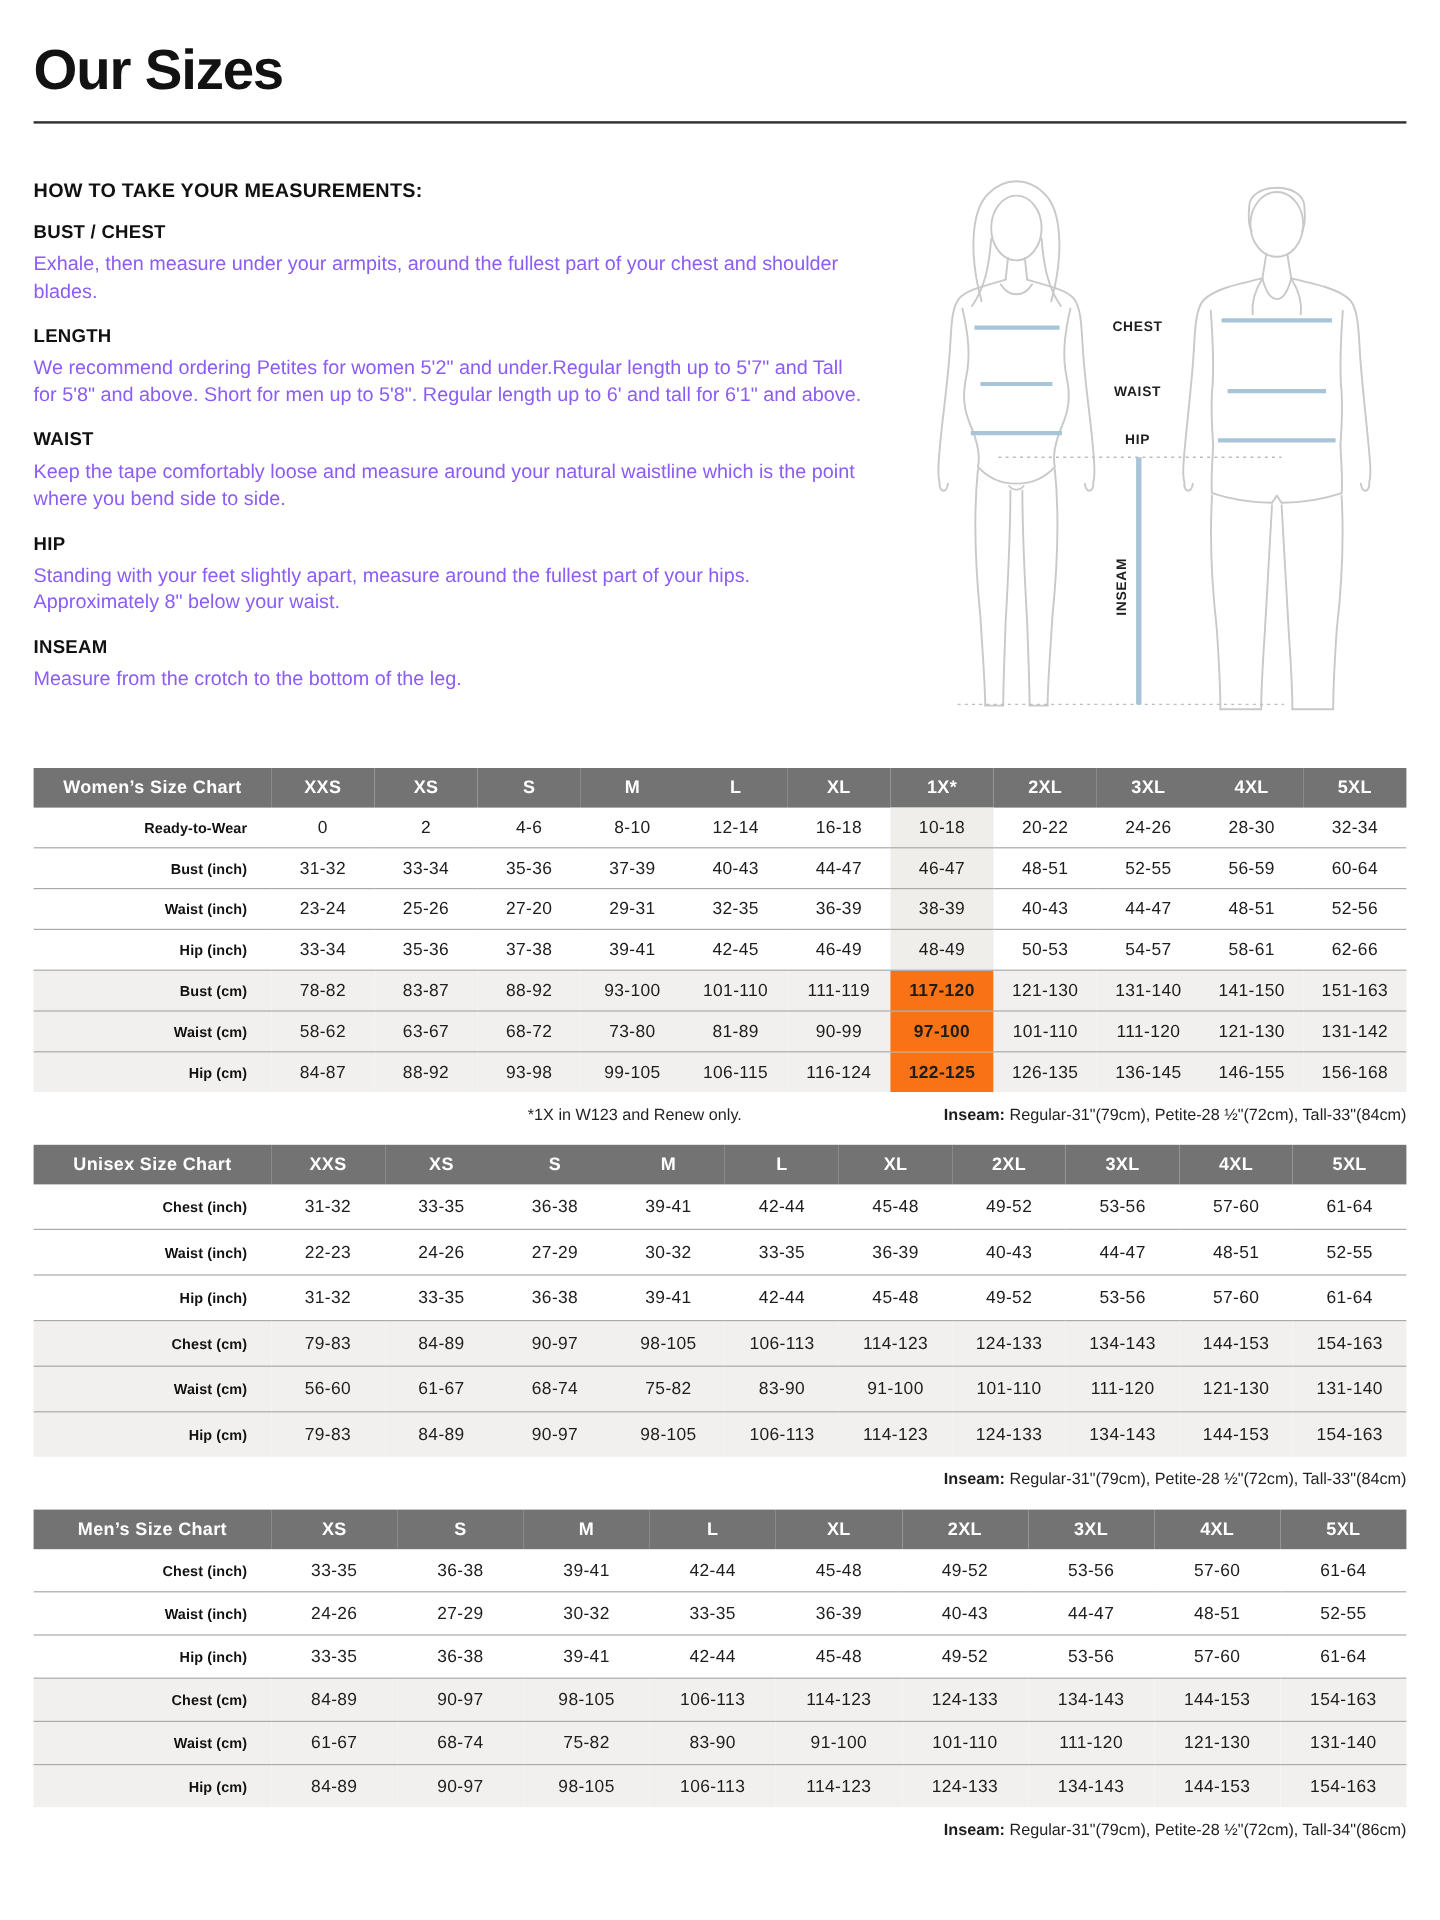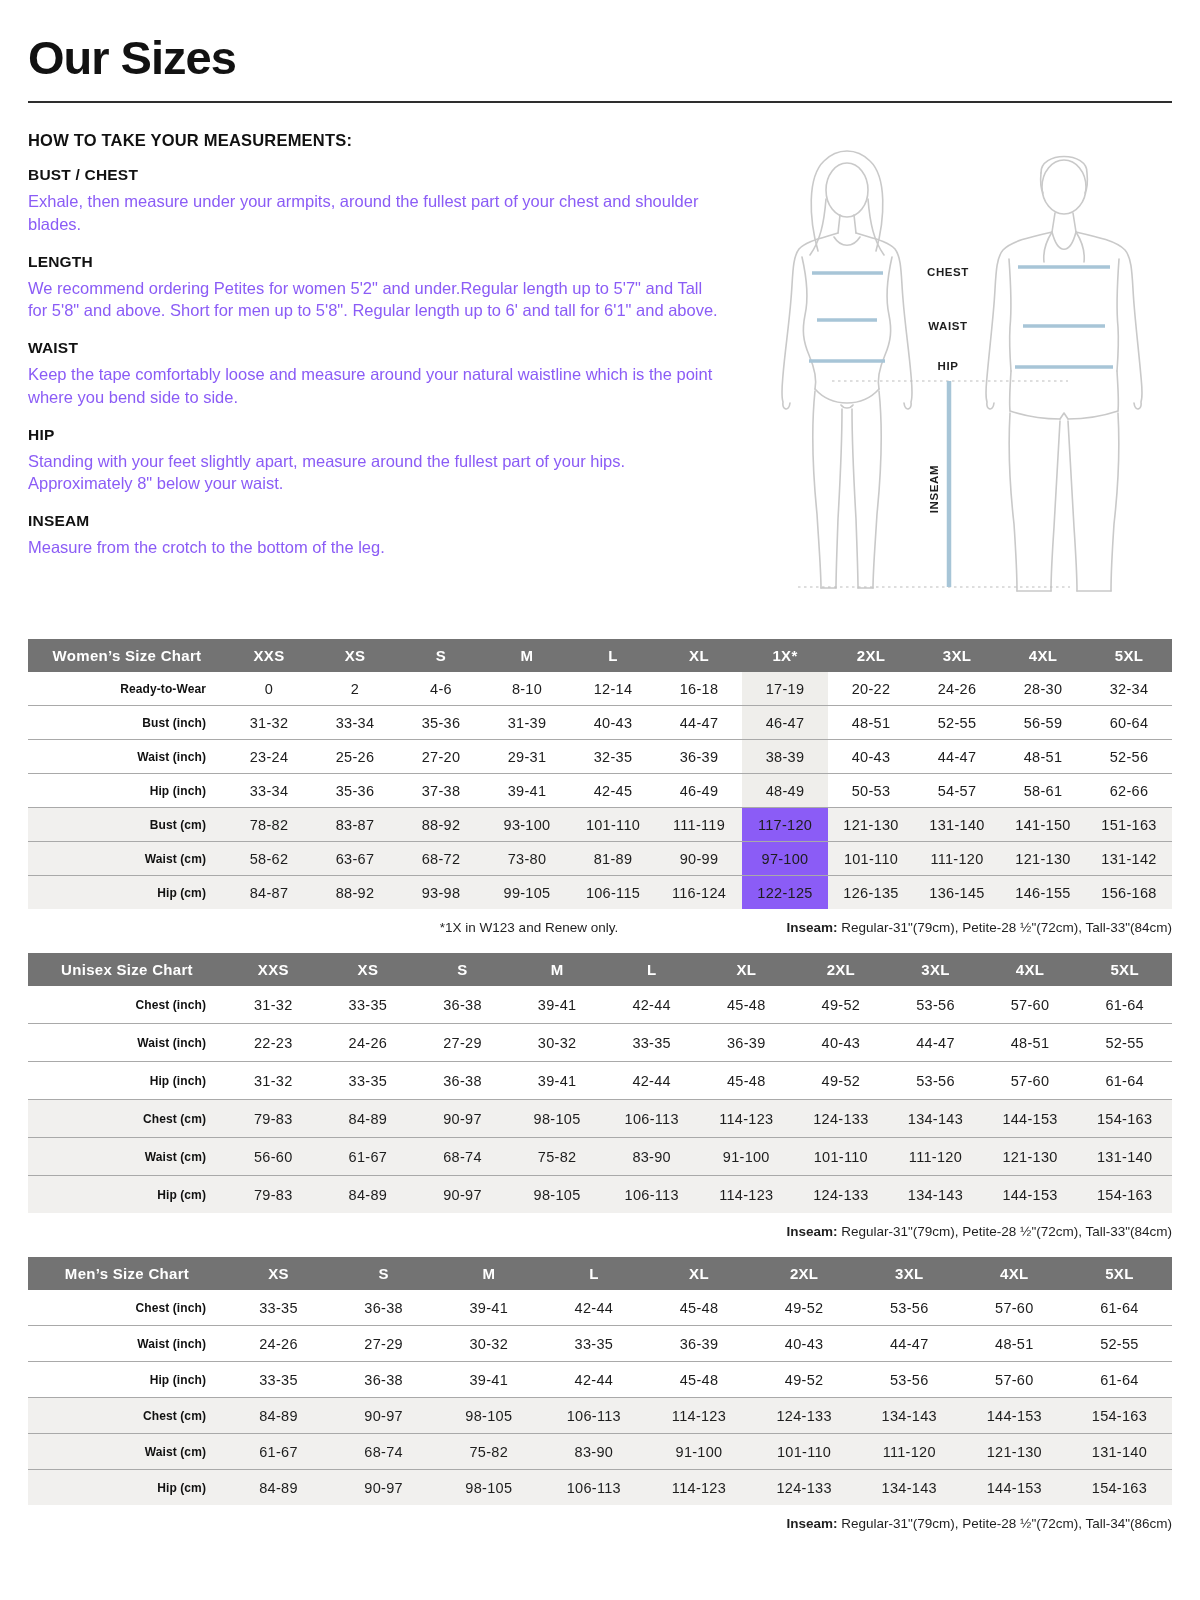--- a/index.html
+++ b/index.html
@@ -3,21 +3,21 @@
 <meta charset="utf-8">
 <title>Our Sizes</title>
 <style>
   html,body{margin:0;padding:0;background:#fff;}
   body{width:1200px;font-family:"Liberation Sans",sans-serif;color:#222;}
   .page{padding:20px 28px 30px 28px;}
 
   .page-title{font-size:47px;font-weight:800;color:#121212;margin:10px 0 16px 0;letter-spacing:-1px;}
   .title-divider{border:none;border-top:2px solid #2e2e2e;margin:0 0 24px 0;}
 
-  .intro{display:flex;align-items:flex-start;gap:19px;}
+  .intro{display:flex;align-items:center;gap:19px;}
   .instructions{flex:1;max-width:742px;padding-right:10px;}
   .how-to-heading{font-size:16.5px;font-weight:800;color:#111;margin:4px 0 16px 0;letter-spacing:.2px;}
   .m-section{margin-bottom:17px;}
   .m-section h3{font-size:15.5px;font-weight:800;color:#111;margin:0 0 6px 0;letter-spacing:.2px;}
   .m-section p{font-size:16.5px;line-height:1.38;margin:0;color:#8b5cf6;max-width:725px;}
 
   .diagram{width:420px;flex-shrink:0;padding-top:2px;}
   .diagram svg .outline{fill:none;stroke:#c9c9c9;stroke-width:1.6;stroke-linecap:round;stroke-linejoin:round;}
   .diagram svg .blue{fill:none;stroke:#a7c5d7;stroke-width:3.5;}
   .diagram svg .blue-v{fill:none;stroke:#a7c5d7;stroke-width:4.5;}
@@ -27,21 +27,21 @@
   .tables-wrap{margin-top:26px;}
   .size-table{width:100%;border-collapse:collapse;table-layout:fixed;}
   .size-table col.label-col{width:198px;}
   .size-table th{background:#737373;color:#fff;font-size:15px;font-weight:700;text-align:center;padding:8px 2px;letter-spacing:.3px;}
   .size-table th.tbl-title{font-size:15px;}
   .size-table td{font-size:14.5px;text-align:center;color:#1d1d1d;letter-spacing:.3px;padding:8.5px 2px;}
   .size-table td.row-label{text-align:right;font-weight:800;font-size:12px;color:#111;padding-right:20px;letter-spacing:.1px;}
   .size-table tbody tr:not(:last-child) td{border-bottom:1px solid #a9a9a9;}
   .size-table tr.shaded td{background:#f1f0ee;}
   .size-table td.hl{background:#efeeeb;}
-  .size-table tr.shaded td.hl{background:#8b5cf6;}
+  .size-table tr.shaded td.hl{background:#f97316;font-weight:bold;}
   .t-unisex td{padding:10.5px 2px;}
   .t-mens td{padding:9.5px 2px;}
 
   .table-notes{display:flex;align-items:baseline;font-size:13.5px;color:#1f1f1f;margin:11px 0 16px 0;min-height:17px;}
   .note-left{margin-left:36%;}
   .note-right{margin-left:auto;}
   .note-right strong{font-weight:800;}
 </style>
 </head>
 <body>
@@ -182,32 +182,32 @@
           </thead>
           <tbody>
             <tr>
               <td class="row-label">Ready-to-Wear</td>
               <td>0</td>
               <td>2</td>
               <td>4-6</td>
               <td>8-10</td>
               <td>12-14</td>
               <td>16-18</td>
-              <td class="hl">17-19</td>
+              <td class="hl">10-18</td>
               <td>20-22</td>
               <td>24-26</td>
               <td>28-30</td>
               <td>32-34</td>
             </tr>
             <tr>
               <td class="row-label">Bust (inch)</td>
               <td>31-32</td>
               <td>33-34</td>
               <td>35-36</td>
-              <td>31-39</td>
+              <td>37-39</td>
               <td>40-43</td>
               <td>44-47</td>
               <td class="hl">46-47</td>
               <td>48-51</td>
               <td>52-55</td>
               <td>56-59</td>
               <td>60-64</td>
             </tr>
             <tr>
               <td class="row-label">Waist (inch)</td>

